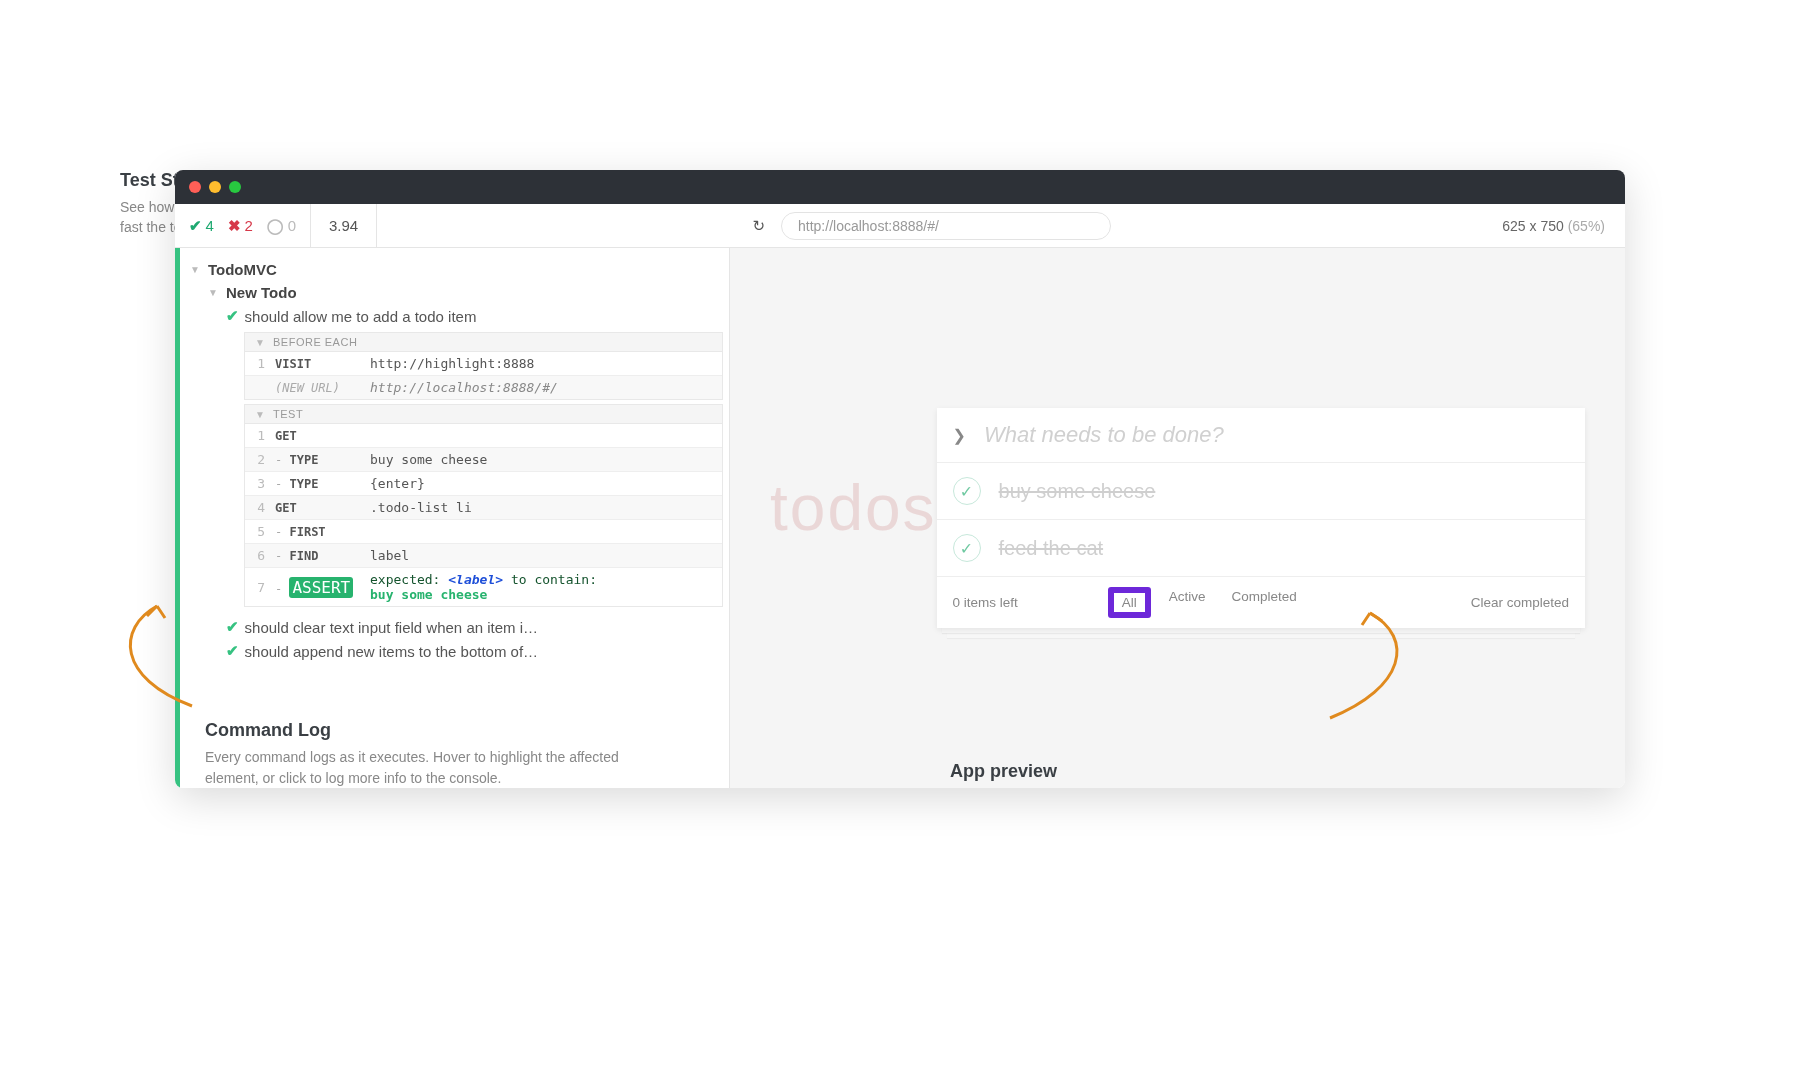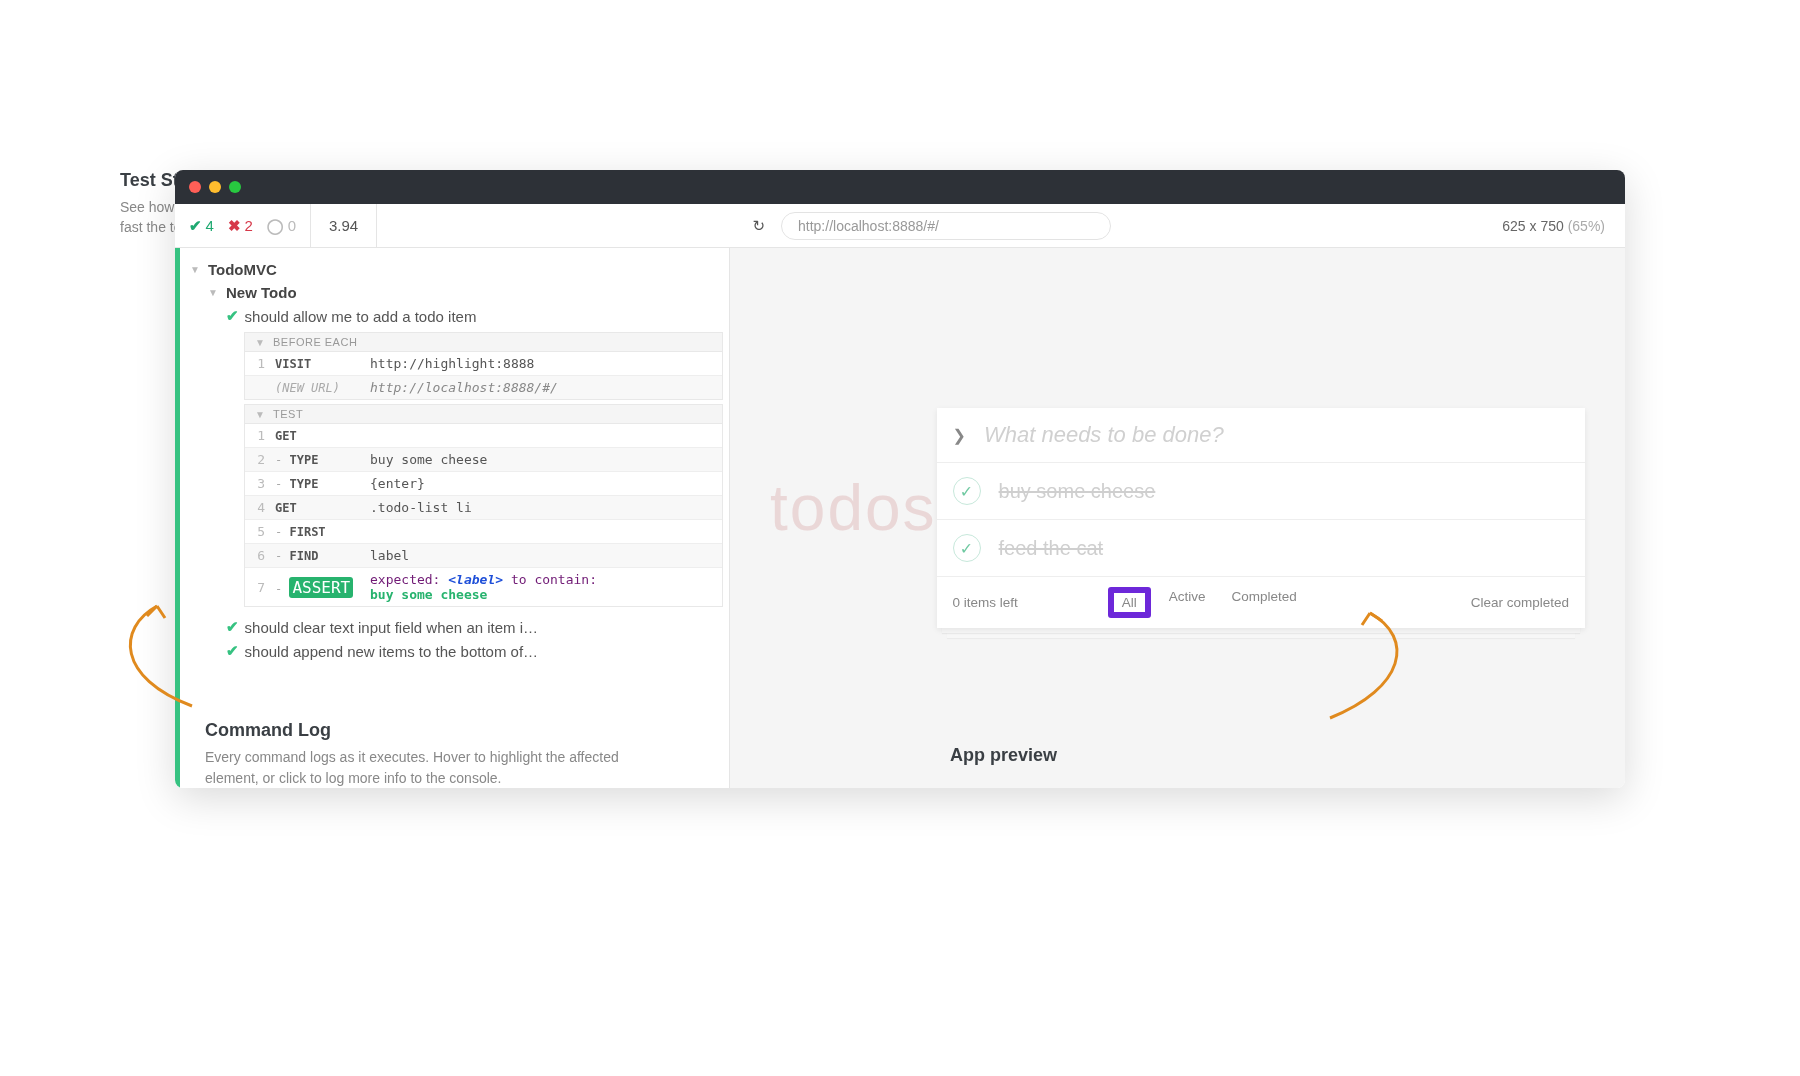--- a/index.html
+++ b/index.html
@@ -12,21 +12,21 @@
 .canvas { position: relative; width: 1620px; margin: 0 auto; }
 
 
 .callout { position: absolute; width: 310px; }
 .callout h3 { font-size: 18px; font-weight: 700; color: #3a3f44; margin-bottom: 6px; }
 .callout p { font-size: 14px; color: #888; line-height: 1.45; }
 .callout.top-left { top: 0; left: 30px; }
 .callout.top-mid { top: 0; left: 680px; }
 .callout.top-right { top: 0; left: 1160px; width: 260px; }
 .callout.bot-left { bottom: 0; left: 115px; width: 470px; }
-.callout.bot-right { bottom: 16px; left: 860px; width: 450px; }
+.callout.bot-right { bottom: 0; left: 860px; width: 450px; }
 
 .arrow { position: absolute; pointer-events: none; }
 .arrow svg path { fill: none; stroke: #e08a1e; stroke-width: 3; }
 
 
 .browser {
   position: relative;
   width: 1450px;
   margin: 120px auto 120px auto;
   border-radius: 8px;
@@ -114,21 +114,21 @@
 .cmd-row { display: flex; align-items: center; border-bottom: 1px solid #eee; }
 .cmd-row:last-child { border-bottom: none; }
 .cmd-row.alt { background: #f8f8f8; }
 .cmd-num { width: 26px; color: #bbb; text-align: right; padding: 4px 6px; }
 .cmd-name { width: 95px; padding: 4px 4px; color: #555; font-weight: 600; font-size: 12px; }
 .cmd-name.sub::before { content: "- "; color: #aaa; font-weight: normal; }
 .cmd-val { flex: 1; padding: 4px 4px; color: #555; }
 .cmd-val.url { color: #888; font-style: italic; }
 .assert-badge { background: #27b36e; color: #fff; padding: 1px 3px; border-radius: 3px; font-size: 16px; font-weight: normal; }
 .assert-line { color: #27b36e; }
-.assert-line .kw { color: #701a75; }
+.assert-line .kw { color: #14532d; }
 .assert-line .tag { color: #1d4ed8; font-weight: bold; font-style: italic; }
 
 .right-pane {
   flex: 1;
   background: #f5f5f5;
   display: flex;
   flex-direction: row;
   align-items: center;
   padding: 24px 40px;
 }

